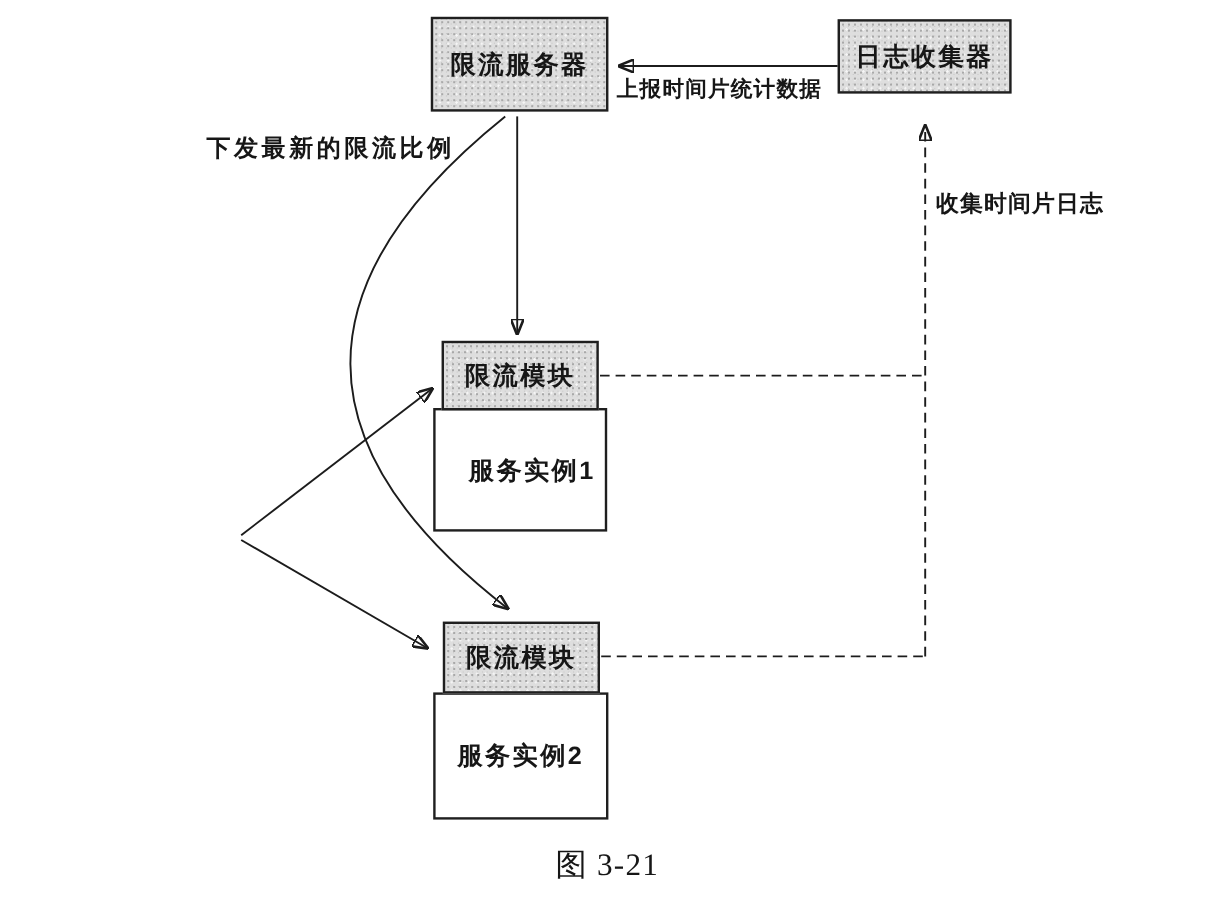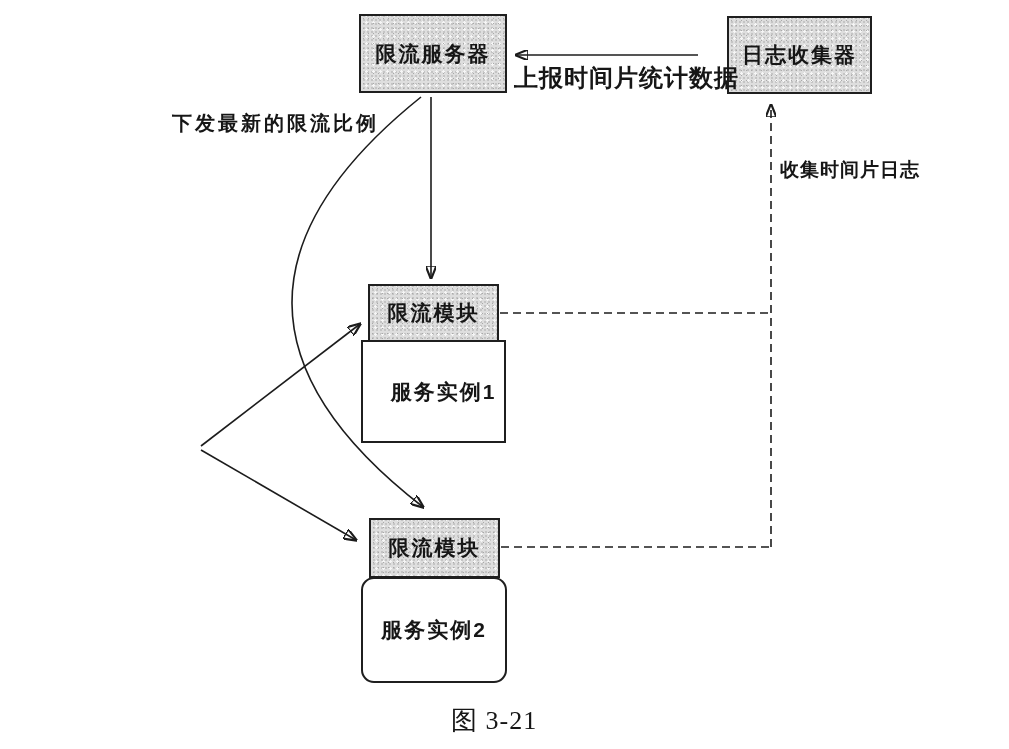--- a/index.html
+++ b/index.html
@@ -57,20 +57,21 @@
     z-index:4;
     background:transparent;
   }
   .caption{
     position:absolute;
     font-family:"Liberation Serif", serif;
     font-size:26px;
     font-weight:400;
     letter-spacing:1px;
     white-space:nowrap;
+    margin-left:12px;
   }
 </style>
 </head>
 <body>
 
 <div class="canvas">
 
   <svg class="edges" width="1009" height="749" viewBox="0 0 1009 749" xmlns="http://www.w3.org/2000/svg">
     <defs>
       <marker id="arrow" viewBox="0 0 10 8" refX="9" refY="4" markerWidth="8.5" markerHeight="6.8" orient="auto-start-reverse">
@@ -84,42 +85,42 @@
     <path d="M201,450 L356,540" marker-end="url(#arrow)"></path>
     <path class="dashed" d="M500,313 L771,313"></path>
     <path class="dashed" d="M501,547 L771,547"></path>
     <path class="dashed" d="M771,547 L771,105" marker-end="url(#arrow)"></path>
   </svg>
 
   <div class="node grey" style="left:359px;top:14px;width:148px;height:79px;">
     <span>限流服务器</span>
   </div>
 
-  <div class="node grey" style="left:727px;top:16px;width:145px;height:78px;">
+  <div class="node grey" style="left:698px;top:16px;width:145px;height:62px;">
     <span>日志收集器</span>
   </div>
 
   <div class="node grey" style="left:368px;top:284px;width:131px;height:58px;">
     <span>限流模块</span>
   </div>
 
   <div class="node white" style="left:361px;top:340px;width:145px;height:103px;padding-left:20px;">
     <span>服务实例1</span>
   </div>
 
   <div class="node grey" style="left:369px;top:518px;width:131px;height:60px;">
     <span>限流模块</span>
   </div>
 
-  <div class="node white" style="left:361px;top:577px;width:146px;height:106px;border-radius:13px;">
+  <div class="node white" style="left:361px;top:577px;width:146px;height:106px;">
     <span>服务实例2</span>
   </div>
 
 
-  <div class="edge-label" style="left:514px;top:62px;font-size:24px;letter-spacing:1px;font-family:Liberation Serif, serif;">上报时间片统计数据</div>
+  <div class="edge-label" style="left:514px;top:62px;font-size:18px;letter-spacing:1px;font-family:Liberation Serif, serif;">上报时间片统计数据</div>
 
   <div class="edge-label" style="left:172px;top:110px;font-size:20px;letter-spacing:3px;">下发最新的限流比例</div>
 
   <div class="edge-label" style="left:780px;top:157px;font-size:19px;letter-spacing:1px;">收集时间片日志</div>
 
   <div class="caption" style="left:451px;top:703px;">图 3-21</div>
 
 </div>
 
 </body></html>

